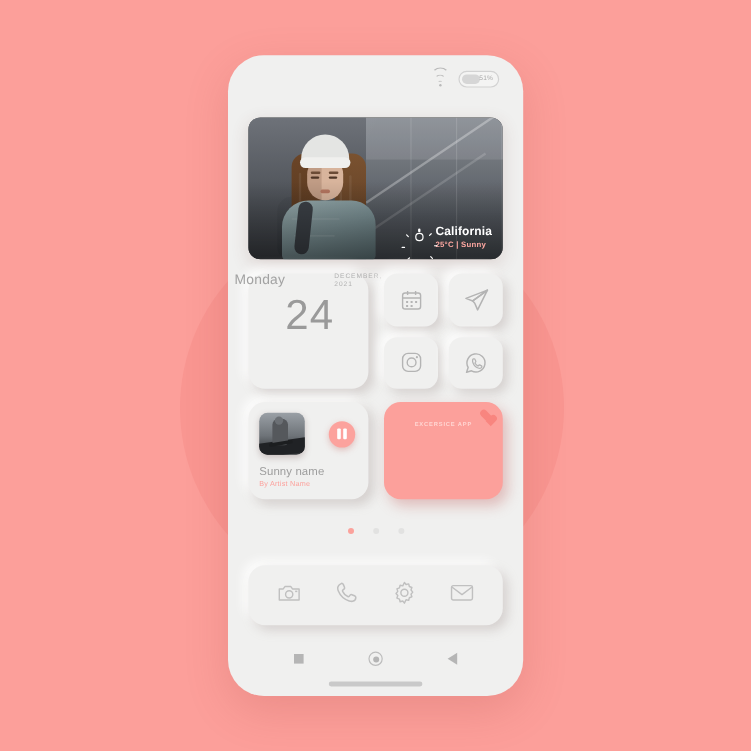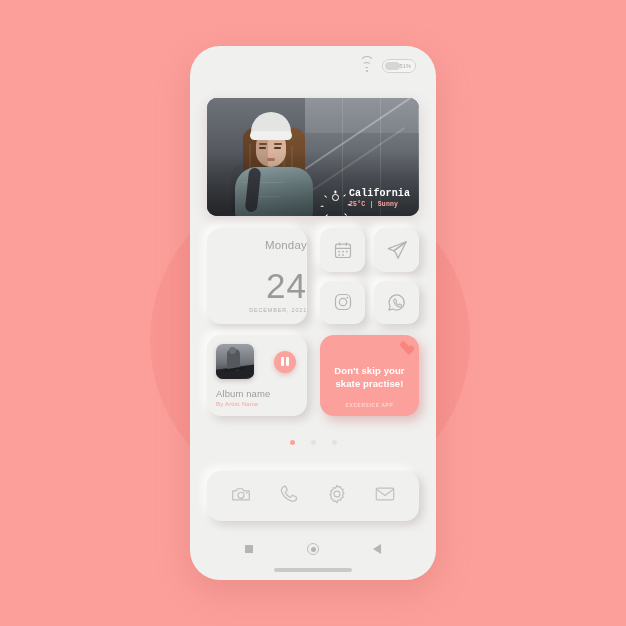--- a/index.html
+++ b/index.html
@@ -70,21 +70,20 @@
     font-size: 5.5px; color: #a9a9a9; letter-spacing: .2px;
   }
 
   
   .hero {
     position: absolute; left: 17px; top: 52px;
     width: 212px; height: 118px;
     border-radius: 10px; overflow: hidden;
     box-shadow: 0 4px 14px rgba(120,60,55,.16);
     background: #404040;
-    font-family: Liberation Mono, monospace;
   }
   .hero-photo { position: absolute; inset: 0; overflow: hidden; }
   
   .bld {
     position: absolute; inset: 0;
     background:
       linear-gradient(115deg, rgba(255,255,255,.10) 0%, rgba(255,255,255,0) 42%),
       linear-gradient(180deg, #7d828a 0%, #63686f 38%, #4b5057 70%, #3b4046 100%);
   }
   .bld-pane {
@@ -182,22 +181,22 @@
   .neu {
     background: #f0f0ef;
     border-radius: 14px;
     box-shadow: 4px 4px 9px rgba(173,160,158,.40), -4px -4px 9px rgba(255,255,255,.92);
   }
 
   
   .date-card {
     position: absolute; left: 17px; top: 182px;
     width: 100px; height: 96px;
-    display: flex; flex-direction: column;
-    align-items: flex-end; justify-content: center;
+    display: flex; flex-direction: row;
+    align-items: flex-start; justify-content: center;
   }
   .date-day { font-size: 11.5px; color: #a2a2a2; letter-spacing: .2px; }
   .date-num { font-size: 35px; color: #9a9a9a; font-weight: 400; line-height: 1.05; margin: 17px 0 3px; letter-spacing: 1px; }
   .date-month { font-size: 5.5px; color: #b0b0b0; letter-spacing: .8px; }
 
   
   .app-grid {
     position: absolute; left: 130px; top: 182px;
     width: 99px; height: 96px;
     display: grid; grid-template-columns: 1fr 1fr; grid-template-rows: 1fr 1fr;
@@ -444,27 +443,26 @@
         <div class="skate-ground"></div>
         <div class="skater"></div>
         <div class="skater-head"></div>
         <div class="skate-board"></div>
       </div>
       <div class="play-btn">
         <span></span>
           <span></span>
       </div>
     </div>
-    <div class="music-title">Album name</div>
+    <div class="music-title">Sunny name</div>
     <div class="music-artist">By Artist Name</div>
   </div>
 
   <div class="promo-card">
     <span class="heart-icon"></span>
-    <div class="promo-text">Don't skip your skate practise!</div>
     <div class="promo-sub">EXCERSICE APP</div>
   </div>
 
   <div class="dots">
     <span class="dot active"></span>
     <span class="dot"></span>
     <span class="dot"></span>
   </div>
 
   <div class="dock neu">

